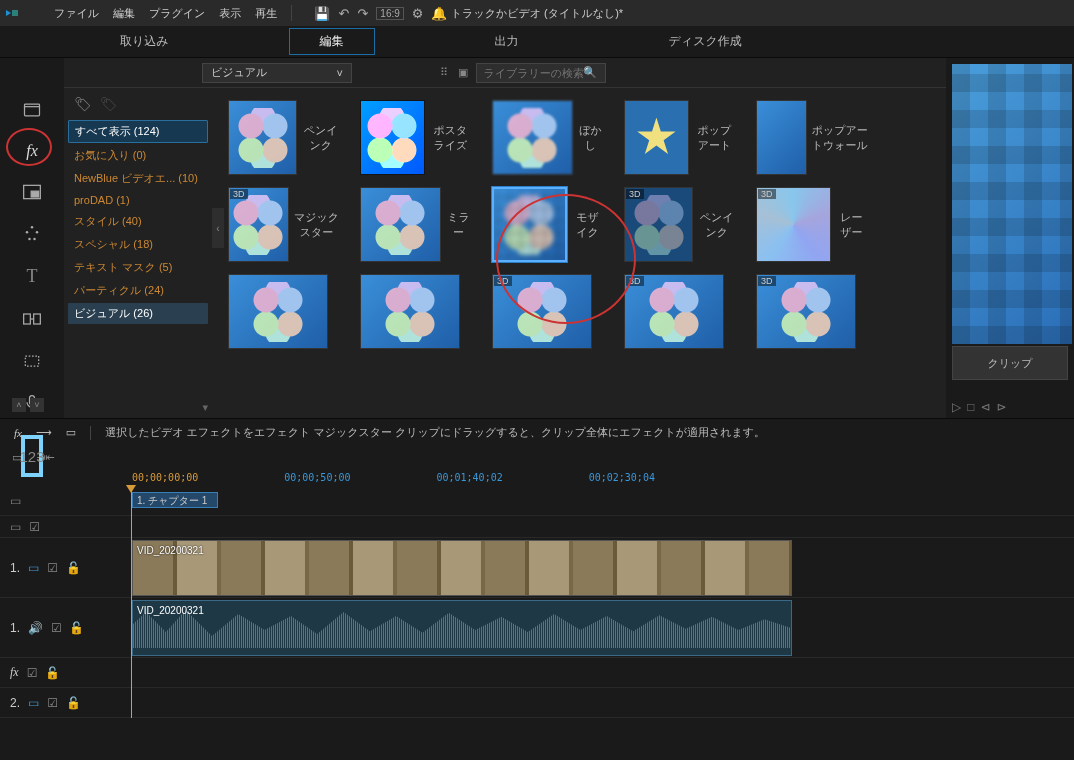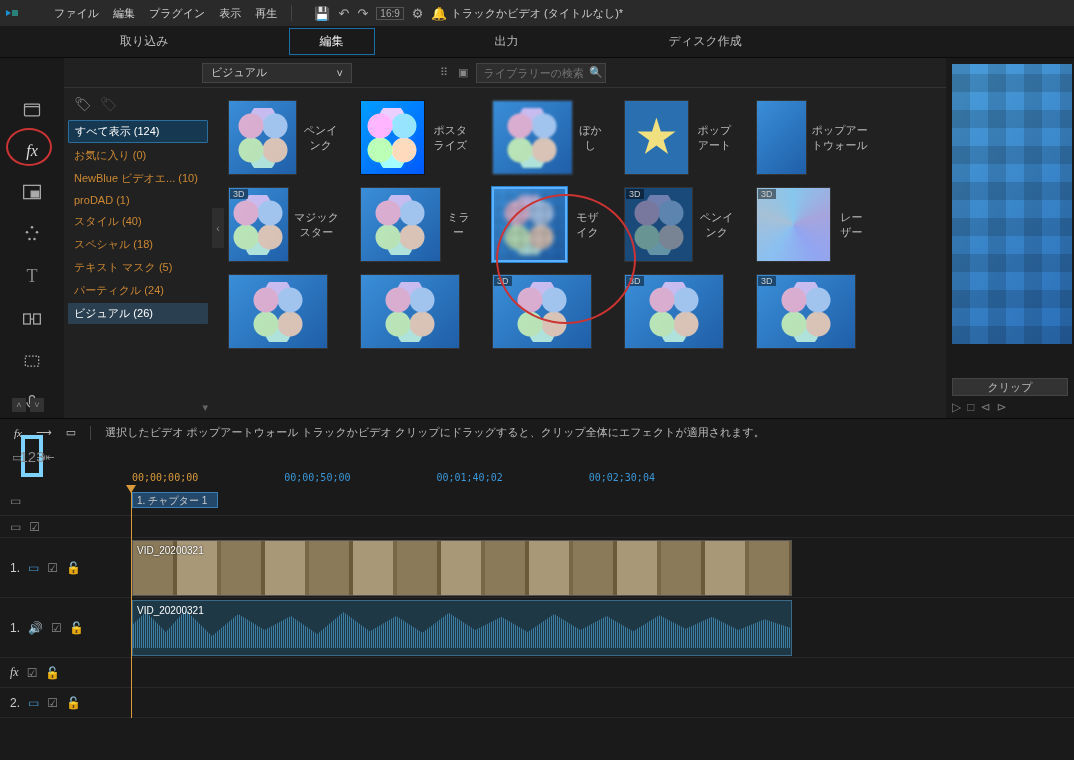--- a/index.html
+++ b/index.html
@@ -19,21 +19,21 @@
 .sidebar-icon { width:22px; height:22px; color:#888; cursor:pointer; display:flex; align-items:center; justify-content:center; font-size:16px; }
 .sidebar-icon.fx { font-style:italic; font-family:serif; }
 .fx-circle { position:absolute; top:70px; left:6px; width:46px; height:38px; border:2px solid #c33; border-radius:50%; pointer-events:none; }
 .sidebot { position:absolute; bottom:6px; left:12px; display:flex; gap:4px; }
 .sidebot div { width:14px; height:14px; background:#333; color:#888; font-size:9px; display:flex; align-items:center; justify-content:center; cursor:pointer; }
 .panel { flex:1; background:#212121; display:flex; flex-direction:column; }
 .panel-top { height:30px; display:flex; align-items:center; padding:0 8px; gap:8px; border-bottom:1px solid #333; }
 .dd { width:150px; height:20px; background:#2e2e2e; border:1px solid #444; display:flex; align-items:center; justify-content:space-between; padding:0 8px; color:#ccc; cursor:pointer; margin-left:130px; }
 .gridicons { display:flex; gap:10px; color:#888; margin-left:80px; }
 .gridicons span { cursor:pointer; }
-.search { width:130px; height:20px; background:#2e2e2e; border:1px solid #444; display:flex; align-items:center; padding:0 6px; color:#888; gap:6px; }
+.search { width:130px; height:20px; background:#2e2e2e; border:1px solid #444; display:flex; align-items:center; padding:0 6px; color:#888; gap:0; }
 .search input { background:none; border:none; color:#ccc; width:100px; outline:none; font-size:11px; }
 .panel-body { flex:1; display:flex; overflow:hidden; }
 .catlist { width:148px; padding:6px 4px; display:flex; flex-direction:column; gap:2px; background:#212121; position:relative; }
 .catlist .tagicons { display:flex; gap:8px; padding:2px 6px 6px; color:#888; font-size:14px; }
 .cat { padding:3px 6px; color:#cc8833; cursor:pointer; border-radius:1px; }
 .cat.sel { background:#163850; color:#fff; border:1px solid #2a6e9e; }
 .cat.sel2 { background:#2a4050; color:#fff; }
 .catlist .drop { position:absolute; bottom:4px; right:4px; color:#666; }
 .grid-wrap { flex:1; position:relative; overflow:hidden; }
 .grid { padding:12px 16px; display:grid; grid-template-columns:repeat(5,112px); gap:12px 20px; }
@@ -50,21 +50,21 @@
 .popart::before { content:""; position:absolute; left:50%; top:50%; width:40px; height:40px; background:#f0e080; transform:translate(-50%,-50%); clip-path:polygon(50% 0,61% 35%,98% 35%,68% 57%,79% 91%,50% 70%,21% 91%,32% 57%,2% 35%,39% 35%); }
 .popwall { background:#fff; display:grid; grid-template-columns:repeat(4,1fr); grid-template-rows:repeat(3,1fr); }
 .popwall div { background:#f0c060; } .popwall div:nth-child(2n){background:#e080a0;} .popwall div:nth-child(3n){background:#80c0e0;}
 .laser { background:#6ab8e8; } .laser::before{content:"";position:absolute;inset:0;background:conic-gradient(#fff3,#f8c6,#c8f6,#bcf6,#fcb6,#fff3);}
 .mosaic-circle { position:absolute; top:106px; left:284px; width:140px; height:130px; border:2px solid #c33; border-radius:50%; pointer-events:none; z-index:5; }
 .collapse-tab { position:absolute; left:0; top:120px; width:12px; height:40px; background:#2e2e2e; color:#888; display:flex; align-items:center; justify-content:center; cursor:pointer; font-size:10px; }
 .preview { width:128px; background:#1a1a1a; padding:6px; position:relative; }
 .prev-img { width:120px; height:280px; background:linear-gradient(135deg,#4a9edb,#2a6eb8); position:relative; overflow:hidden; }
 .prev-img::before { content:""; position:absolute; inset:0; background:repeating-linear-gradient(0deg,#0002 0 18px,transparent 18px 36px),repeating-linear-gradient(90deg,#0002 0 18px,transparent 18px 36px); }
 .prev-ctrl { position:absolute; bottom:4px; left:6px; right:6px; }
-.prev-btn { height:18px; background:#333; border:1px solid #444; display:flex; align-items:center; justify-content:center; color:#bbb; cursor:pointer; margin-bottom:4px; }
+.prev-btn { height:34px; background:#333; border:1px solid #444; display:flex; align-items:center; justify-content:center; color:#bbb; cursor:pointer; margin-bottom:20px; }
 .prev-row { display:flex; gap:6px; color:#777; font-size:12px; }
 .hint { height:28px; background:#1a1a1a; display:flex; align-items:center; padding:0 14px; gap:14px; border-top:1px solid #0a0a0a; color:#bbb; }
 .hint .fx { font-style:italic; font-family:serif; color:#ccc; }
 .timeline { flex:1; background:#1a1a1a; }
 .tl-toolbar { height:22px; display:flex; align-items:center; padding:0 12px; gap:14px; color:#888; }
 .tl-ruler { height:18px; display:flex; align-items:center; padding-left:132px; gap:86px; }
 .tl-ruler span { color:#3a97d8; font-family:monospace; font-size:10px; }
 .tl-ruler span:first-child { color:#d89a3a; }
 .tl-body { position:relative; }
 .tl-track { height:30px; display:flex; align-items:center; border-bottom:1px solid #282828; }
@@ -323,21 +323,21 @@
       </div>
     </div>
   </div>
 </div>
 
 <div class="hint">
   <span class="fx">fx</span>
   <span>⟶</span>
   <span>▭</span>
   <span style="width:1px;height:14px;background:#444"></span>
-  <span>選択したビデオ ポップアートウォール トラックかビデオ クリップにドラッグすると、クリップ全体にエフェクトが適用されます。</span>
+  <span>選択したビデオ エフェクトをエフェクト マジックスター クリップにドラッグすると、クリップ全体にエフェクトが適用されます。</span>
 </div>
 
 <div class="timeline">
   <div class="tl-toolbar">
     <span>▭</span>
     <span>⇥⇤</span>
   </div>
   <div class="tl-ruler">
     <span>00;00;00;00</span>
     <span>00;00;50;00</span>

